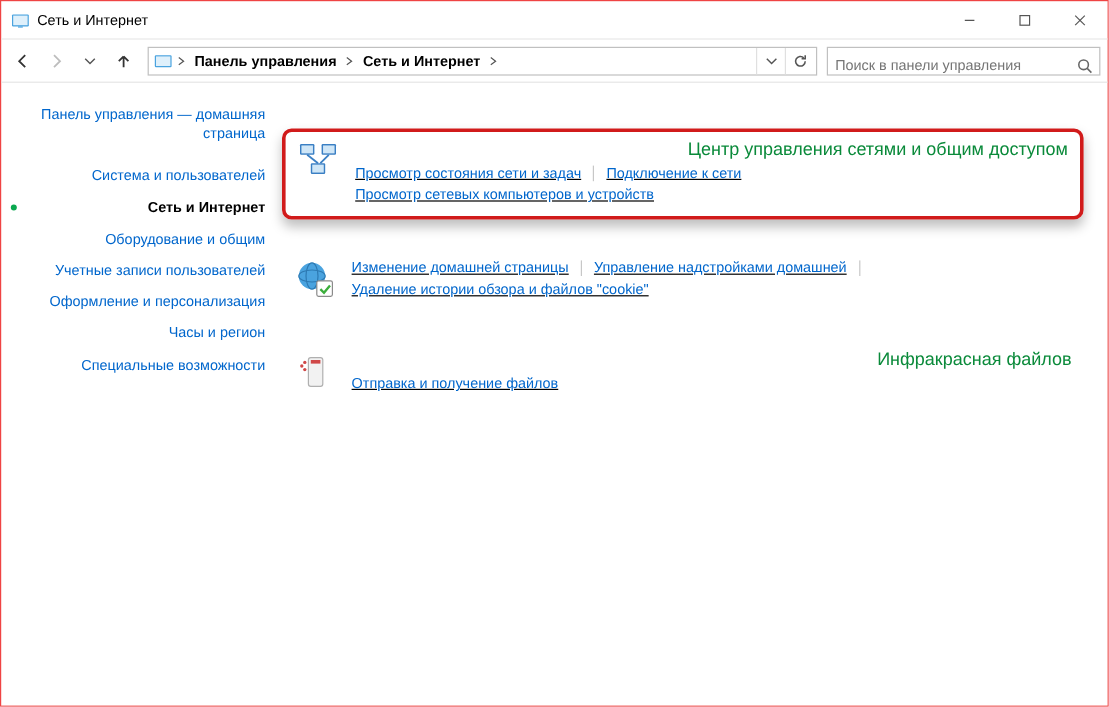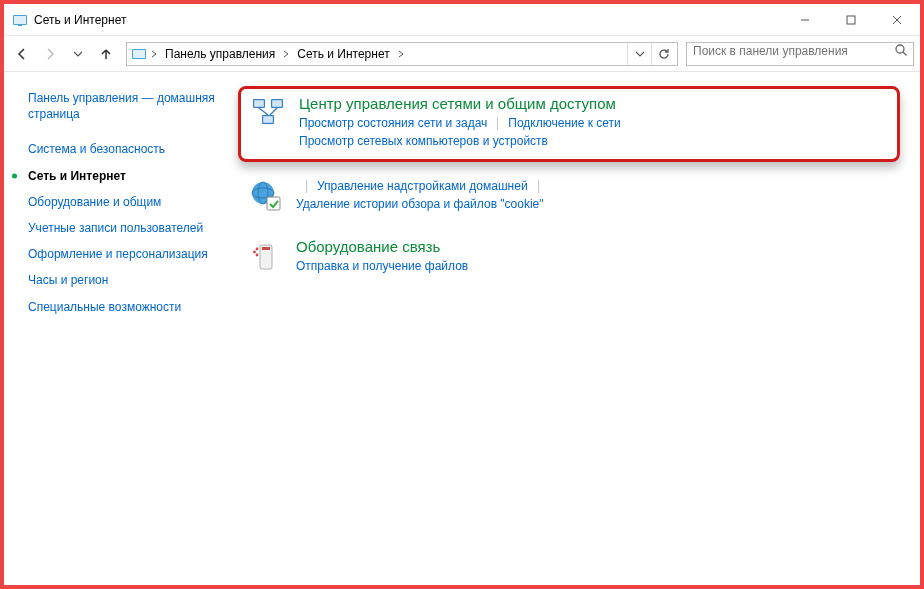--- a/index.html
+++ b/index.html
@@ -6,21 +6,21 @@
   body {
     margin: 0;
     font-family: "Segoe UI", Tahoma, sans-serif;
     font-size: 12px;
     background: #fff;
     color: #000;
   }
   .window {
     width: 924px;
     height: 589px;
-    border: 4px solid #ef4444;
+    border: 1px solid #ef4444;
     box-shadow: 0 3px 12px rgba(0,0,0,0.25);
     margin: 0 auto;
     display: flex;
     flex-direction: column;
     background: #fff;
   }
   .titlebar {
     height: 32px;
     display: flex;
     align-items: center;
@@ -81,53 +81,55 @@
     align-items: center;
     gap: 0;
     padding-left: 2px;
     overflow:hidden;
   }
   .path .seg {
     display:flex;align-items:center;
     padding: 0 4px;
     height:100%;
     white-space:nowrap;
+    font-weight:bold;
   }
   .path .sep {
     display:flex;align-items:center;justify-content:center;
     width:14px;height:100%;
     color:#555;
   }
   .bc-icon{width:16px;height:16px;display:flex;align-items:center;justify-content:center}
   .breadcrumb-wrap .dropdown-btn,
   .breadcrumb-wrap .refresh-btn {
     width: 24px;
     height: 22px;
     display:flex;align-items:center;justify-content:center;
     border-left:1px solid #e0e0e0;
     color:#555;
   }
   .searchbox {
     width: 228px;
     height: 24px;
     border: 1px solid #c0c0c0;
     display: flex;
-    align-items: flex-start;
+    align-items: flex-end;
     padding: 0 4px;
     color:#777;
   }
   .searchbox input{
     flex:1;border:none;outline:none;font:inherit;color:#777;background:transparent;
   }
   .searchbox .search-icon{width:16px;display:flex;align-items:center;justify-content:center;color:#666}
 
   .body {
     flex:1;
     display:flex;
     overflow:hidden;
+    text-align:right;
   }
   .sidebar {
     width: 220px;
     padding: 18px 0 0 24px;
   }
   .sidebar .home-link{
     color:#0066cc;
     margin-bottom:14px;
     cursor:pointer;
     line-height:1.35;
@@ -157,20 +159,21 @@
     flex:1;
     padding: 14px 20px 10px 14px;
     overflow:auto;
   }
   .category{
     display:flex;
     gap:12px;
     padding:8px 10px;
     margin-bottom:8px;
     border-radius:8px;
+    margin-top:24px;
   }
   .category.highlight{
     border:3px solid #d11b1b;
     box-shadow: 0 6px 10px rgba(0,0,0,0.25);
     padding:6px 10px 10px;
   }
   .cat-icon{
     width:36px;height:36px;flex:0 0 36px;
     display:flex;align-items:center;justify-content:center;
   }
@@ -178,20 +181,21 @@
   .cat-title{
     color:#0a8a3a;
     font-size:15px;
     margin-bottom:3px;
     cursor:pointer;
   }
   .cat-links{
     display:flex;flex-wrap:wrap;
     gap:0;
     align-items:center;
+    text-decoration:underline;
   }
   .cat-links .lnk{
     color:#0066cc;
     cursor:pointer;
     padding:1px 0;
     white-space:nowrap;
   }
   .cat-links .divider{
     width:1px;height:13px;background:#c7c7c7;margin:0 10px;
   }
@@ -302,21 +306,21 @@
           </svg>
       </span>
     </div>
   </div>
 
   <div class="body">
 
     <div class="sidebar">
       <div class="home-link">Панель управления — домашняя страница</div>
       <ul>
-        <li>Система и безопасность</li>
+        <li>Система и пользователей</li>
         <li class="current">Сеть и Интернет</li>
         <li>Оборудование и общим</li>
         <li>Учетные записи пользователей</li>
         <li>Оформление и персонализация</li>
         <li>Часы и регион</li>
         <li>Специальные возможности</li>
       </ul>
     </div>
 
     <div class="content">
@@ -351,41 +355,42 @@
           <svg width="34" height="34" viewBox="0 0 34 34">
             <circle cx="14" cy="14" r="11" fill="#4aa3df"></circle>
             <ellipse cx="14" cy="14" rx="11" ry="5" fill="none" stroke="#2d7ab3" stroke-width="1"></ellipse>
             <ellipse cx="14" cy="14" rx="5" ry="11" fill="none" stroke="#2d7ab3" stroke-width="1"></ellipse>
             <rect x="18" y="18" width="13" height="13" rx="1.5" fill="#fff" stroke="#8a8a8a"></rect>
             <path d="M21 25 l3 3 l5 -6" fill="none" stroke="#3cae3c" stroke-width="2"></path>
           </svg>
         </div>
         <div class="cat-body">
           <div class="cat-links">
+            <span class="lnk">Изменение домашней страницы</span>
             <span class="divider"></span>
             <span class="lnk">Управление надстройками домашней</span>
             <span class="divider"></span>
             <span style="flex-basis:100%;height:2px"></span>
             <span class="lnk">Удаление истории обзора и файлов "cookie"</span>
           </div>
         </div>
       </div>
 
       <div class="category">
         <div class="cat-icon">
           <svg width="30" height="34" viewBox="0 0 30 34">
             <rect x="9" y="6" width="12" height="24" rx="2" fill="#f2f2f2" stroke="#b0b0b0"></rect>
             <rect x="11" y="8" width="8" height="3" fill="#d04848"></rect>
             <circle cx="6" cy="10" r="1.4" fill="#d04848"></circle>
             <circle cx="3.5" cy="13" r="1.4" fill="#d04848"></circle>
             <circle cx="6" cy="16" r="1.4" fill="#d04848"></circle>
           </svg>
         </div>
         <div class="cat-body">
-          <div class="cat-title">Оборудование связь</div>
+          <div class="cat-title">Инфракрасная файлов</div>
           <div class="cat-links">
             <span class="lnk">Отправка и получение файлов</span>
           </div>
         </div>
       </div>
 
     </div>
   </div>
 </div>
 

